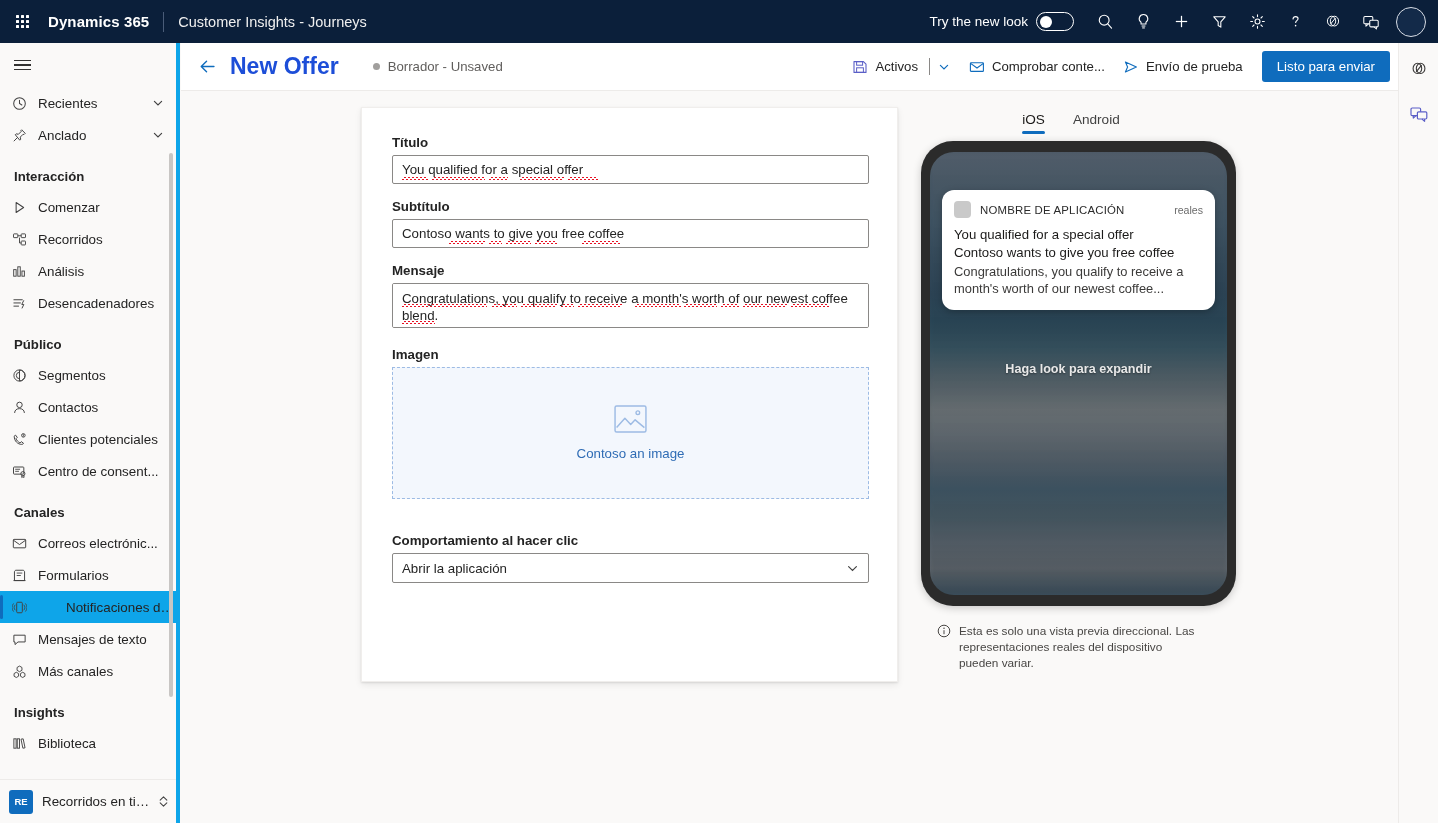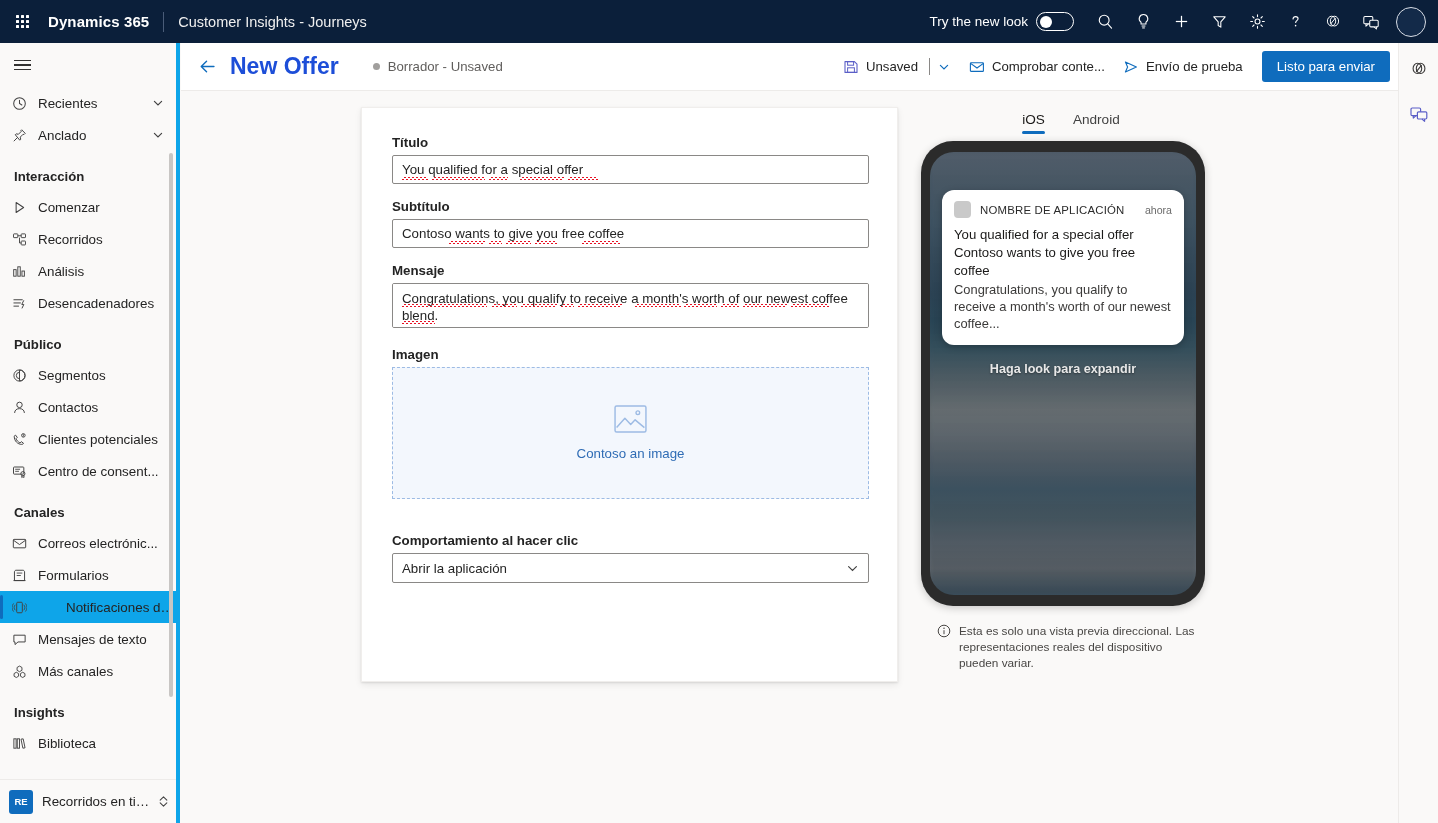--- a/index.html
+++ b/index.html
@@ -240,21 +240,21 @@
     font-size: 13.6px; color: #424242; cursor: pointer;
     padding-bottom: 7px; position: relative;
   }
   .pv-tab.sel { color: #1b1a19; font-weight: 400; }
   .pv-tab.sel::after {
     content: ""; position: absolute; left: 0; right: 0; bottom: 0;
     height: 2.6px; background: #0f6cbd; border-radius: 2px;
   }
   .phone {
     position: absolute; left: 189px; top: 50px;
-    width: 284px; height: 465px;
+    width: 315px; height: 465px;
     background: #2b2b2b; border-radius: 32px; padding: 11px 9px;
     box-shadow: 0 2px 8px rgba(0,0,0,.20);
     transform: translateX(-189px);
   }
   .phone-inner {
     width: 100%; height: 100%; border-radius: 24px; overflow: hidden;
     position: relative;
     background:
       linear-gradient(180deg,
         #4a5764 0%, #415260 8%, #3b5060 16%, #33495a 24%,
@@ -611,21 +611,21 @@
   <div class="cmd-right">
     <div class="cmd-split">
       <div class="cmd-btn">
         <span class="cic">
           <svg width="16" height="16" viewBox="0 0 16 16">
               <path d="M2 2.6h9.4L14 5.2v8.2H2z" fill="none" stroke="#5b5fc7" stroke-width="1.1" stroke-linejoin="round"></path>
               <rect x="4.6" y="2.6" width="6" height="3.6" fill="none" stroke="#5b5fc7" stroke-width="1"></rect>
               <rect x="4.6" y="8.8" width="6.8" height="4.6" fill="none" stroke="#5b5fc7" stroke-width="1"></rect>
             </svg>
         </span>
-        <span>Unsaved</span>
+        <span>Activos</span>
       </div>
       <span class="vdiv"></span>
       <span class="scv">
         <svg width="12" height="12" viewBox="0 0 12 12">
             <path d="M2.4 4.3L6 7.9l3.6-3.6" fill="none" stroke="#0f6cbd" stroke-width="1.2" stroke-linecap="round"></path>
           </svg>
       </span>
     </div>
 
     <div class="cmd-btn">
@@ -750,21 +750,21 @@
       <div class="pv-tab sel">iOS</div>
       <div class="pv-tab">Android</div>
     </div>
 
     <div class="phone">
       <div class="phone-inner">
         <div class="notif">
           <div class="notif-head">
             <div class="notif-appicon"></div>
             <div class="notif-appname">NOMBRE DE APLICACIÓN</div>
-            <div class="notif-time">ahora</div>
+            <div class="notif-time">reales</div>
           </div>
           <div class="notif-title">You qualified for a special offer</div>
           <div class="notif-sub">Contoso wants to give you free coffee</div>
           <div class="notif-body">Congratulations, you qualify to receive a month's worth of our newest coffee...</div>
         </div>
         <div class="expand-hint">Haga look para expandir</div>
       </div>
     </div>
 
     <div class="disclaimer">

